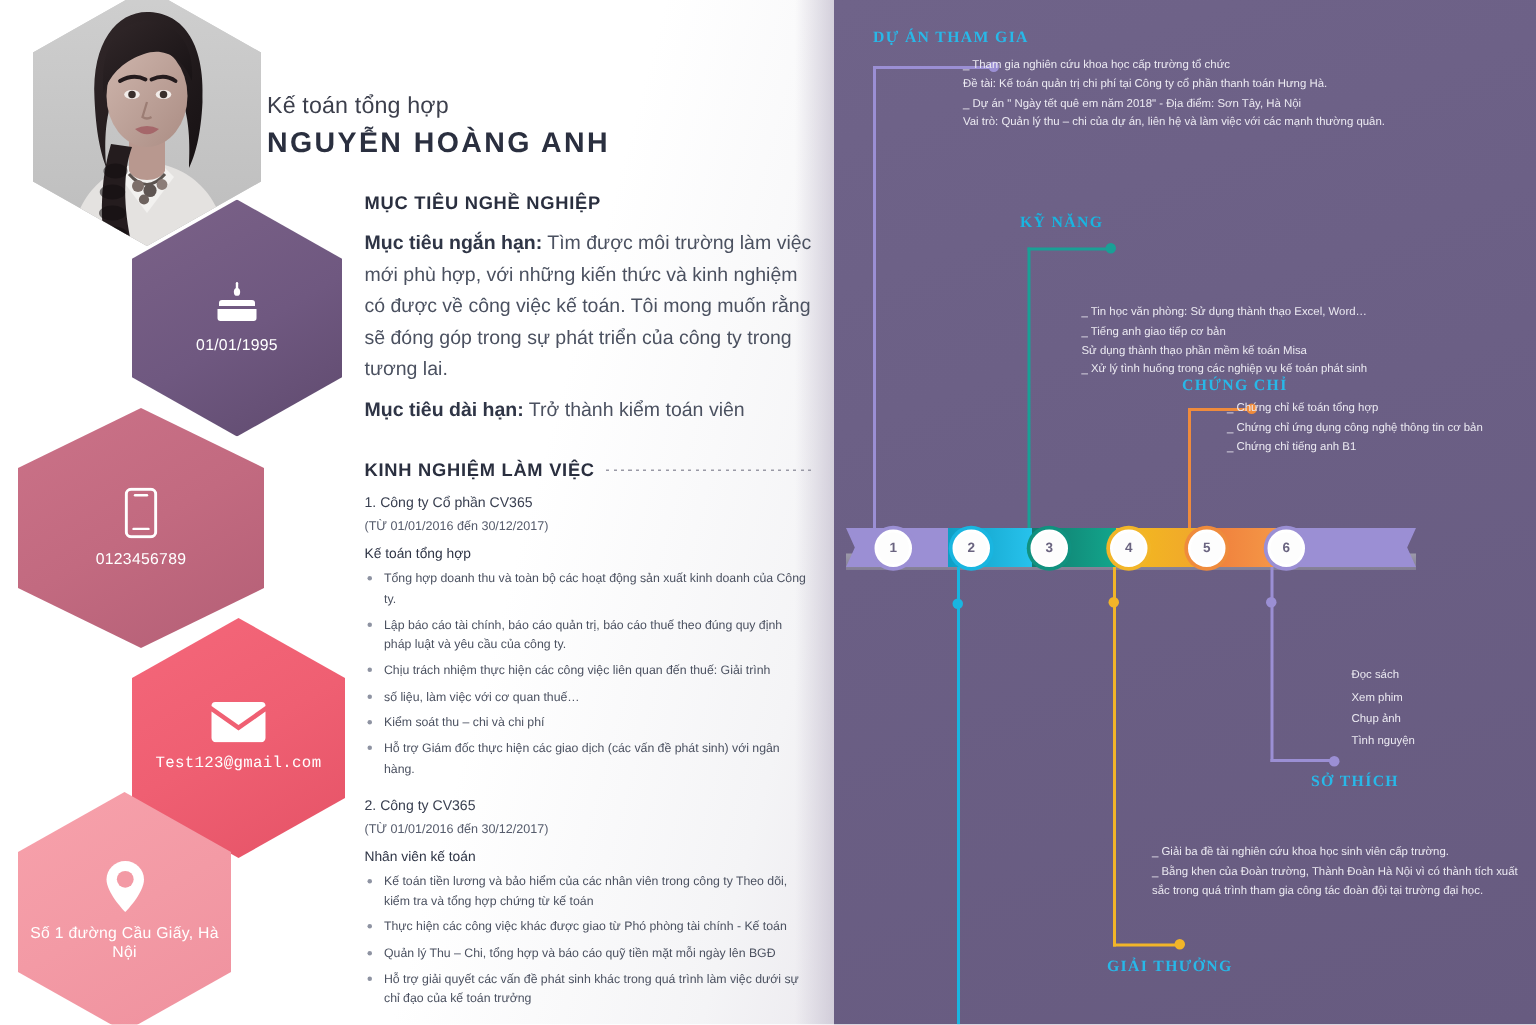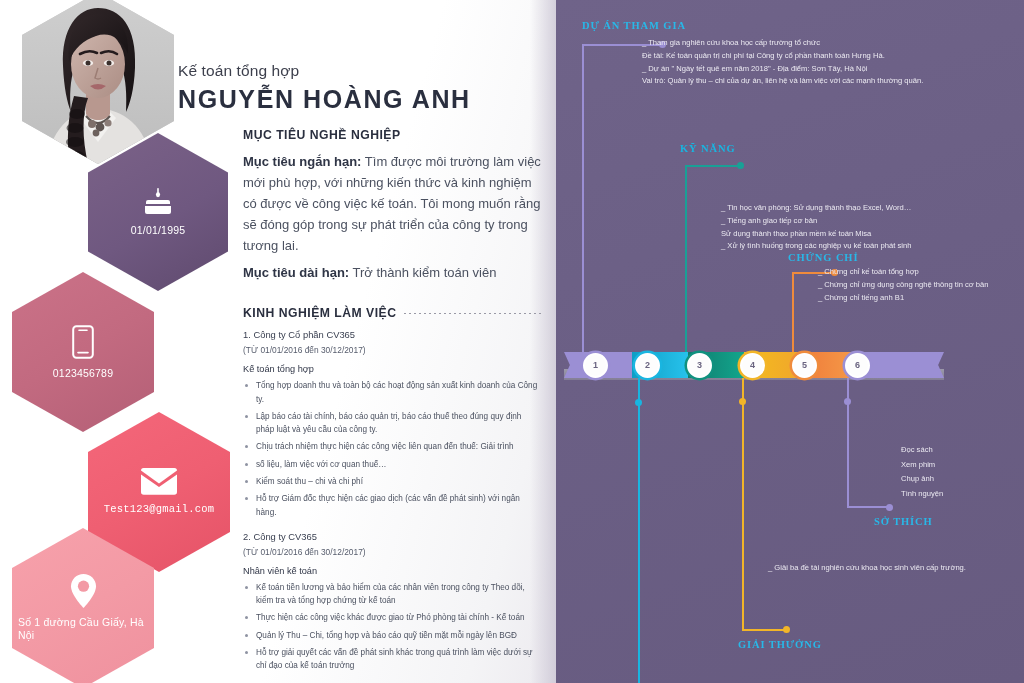--- a/index.html
+++ b/index.html
@@ -33,44 +33,44 @@
     background: #c9c9c9;
     overflow: hidden;
   }
   .hex-photo svg { position:absolute; left:0; top:0; width:152px; height:172px; }
 
   .hex-birth {
     left: 88px; top: 133px; width: 140px; height: 158px;
     background: linear-gradient(150deg, #7b6288 0%, #6f5880 55%, #5f4a6e 100%);
   }
   .hex-phone {
-    left: 12px; top: 272px; width: 142px; height: 160px;
+    left: 12px; top: 272px; width: 164px; height: 160px;
     background: linear-gradient(150deg, #cb7288 0%, #c26a80 50%, #b45f76 100%);
   }
   .hex-mail {
     left: 88px; top: 412px; width: 142px; height: 160px;
     background: linear-gradient(150deg, #f4677a 0%, #ef5f72 50%, #e55367 100%);
     font-family: Liberation Mono, monospace;
   }
   .hex-addr {
     left: 12px; top: 528px; width: 142px; height: 160px;
     background: linear-gradient(150deg, #f7a1ab 0%, #f39aa5 50%, #ef919e 100%);
   }
   .hex-ico { color:#fff; margin-bottom: 8px; }
   .hex-ico svg { display:block; }
   .hex-txt {
     color: #ffffff; font-size: 10.5px; letter-spacing: .2px;
-    padding: 0 6px; line-height: 1.2;
+    text-align: center; padding: 0 6px; line-height: 1.2;
   }
 
   
   .name-block { position: absolute; left: 178px; top: 62px; }
   .job-title { font-size: 15.5px; color: #3c3f4c; font-weight: 400; letter-spacing: .1px; }
   .full-name {
-    font-size: 25px; font-weight: 700; color: #2a2f3f;
+    font-size: 19px; font-weight: 700; color: #2a2f3f;
     letter-spacing: 1.6px; margin-top: 5px;
   }
 
   
   .doc-col { position: absolute; left: 243px; top: 128px; width: 298px; }
   .sec-head {
     display: flex; align-items: center; gap: 7px;
     font-size: 12.2px; font-weight: 700; color: #2a2f3f;
     letter-spacing: .5px; margin-bottom: 9px;
   }
@@ -394,17 +394,18 @@
     <div class="rp rp-title" style="left:318px; top:516px;">SỞ THÍCH</div>
 
     <div class="conn">
       <div class="v" style="left:186px; top:378px; width:2.2px; height:253px; background:#f2b528;"></div>
       <div class="h" style="left:186px; top:629px; width:44px; height:2.2px; background:#f2b528;"></div>
       <div class="dot" style="left:227px; top:626px; background:#f2b528;"></div>
       <div class="dot" style="left:183px; top:398px; background:#f2b528;"></div>
     </div>
     <div class="rp rp-text" style="left:212px; top:562px; width:250px;">
       <span class="ln">_ Giải ba đề tài nghiên cứu khoa học sinh viên cấp trường.</span>
+      <span class="ln">_ Bằng khen của Đoàn trường, Thành Đoàn Hà Nội vì có thành tích xuất sắc trong quá trình tham gia công tác đoàn đội tại trường đại học.</span>
     </div>
     <div class="rp rp-title" style="left:182px; top:639px; color:#28b8e8;">GIẢI THƯỞNG</div>
 
   </div>
 </div>
 
 </body></html>

